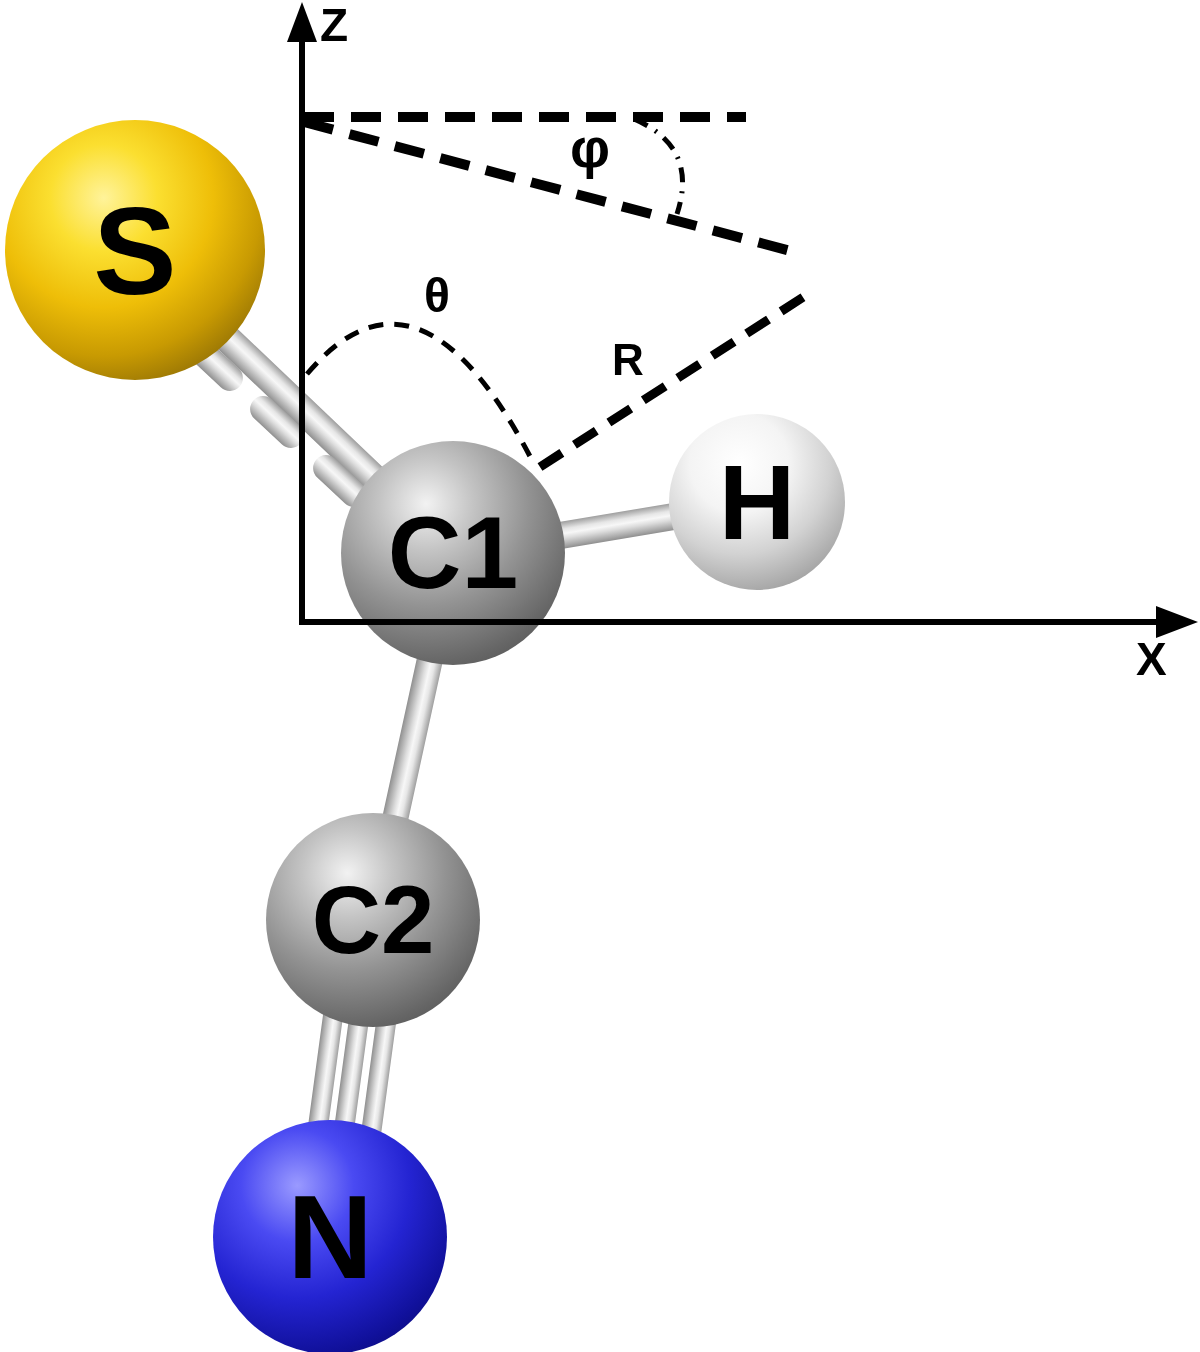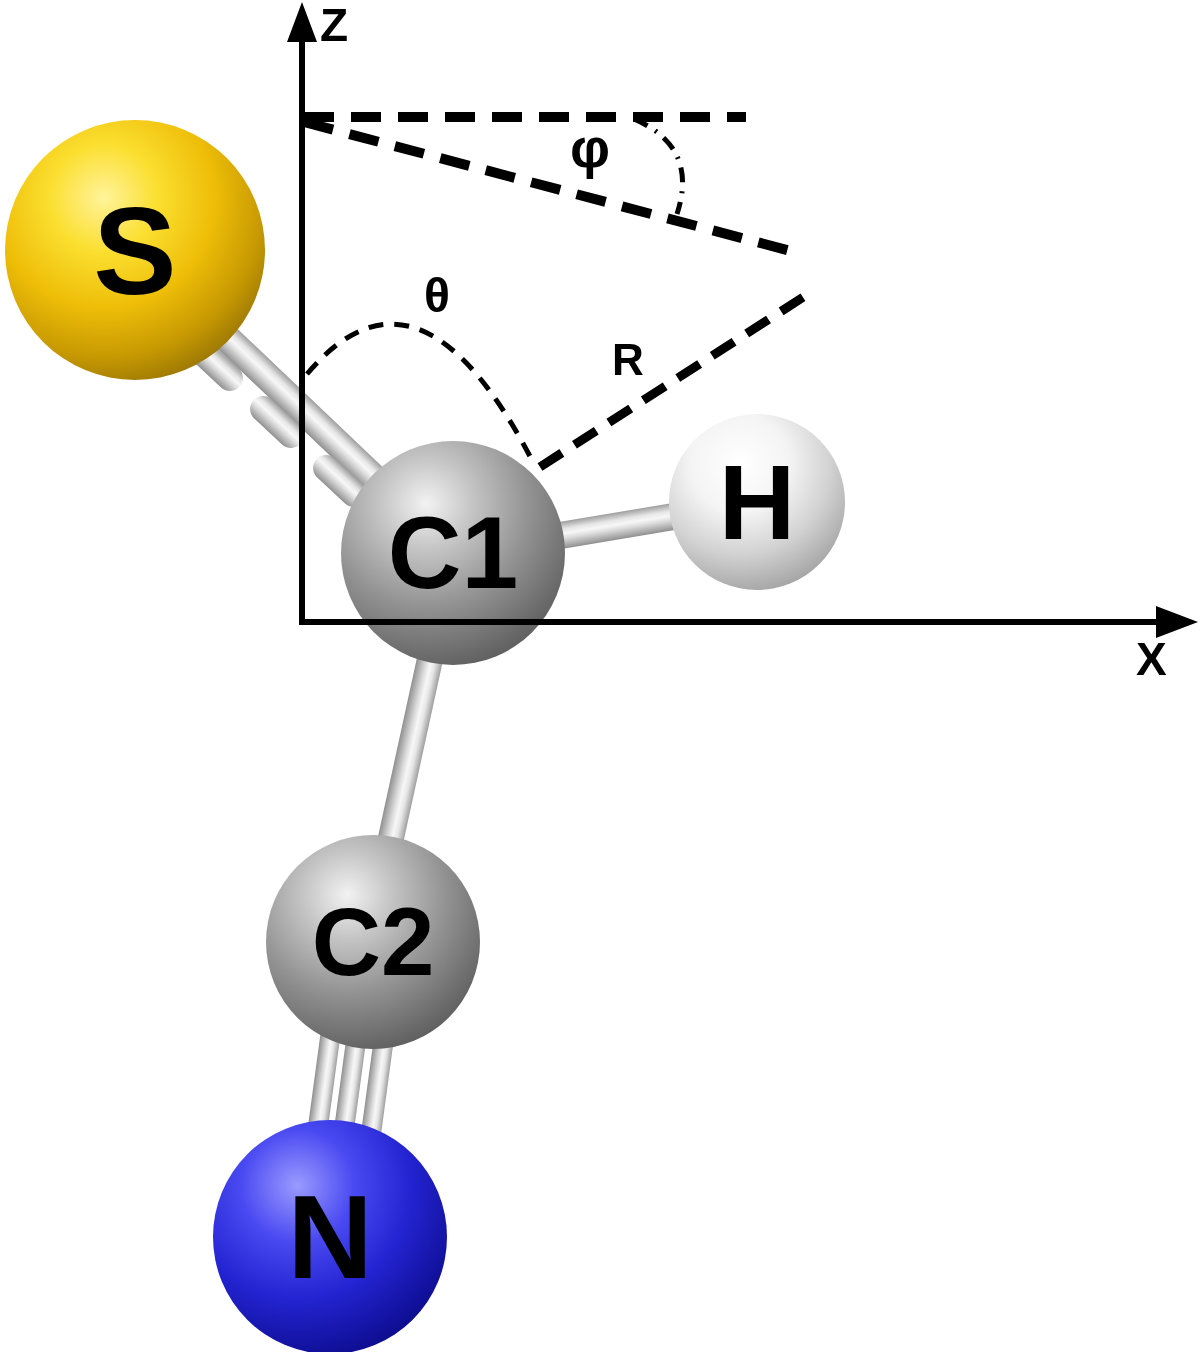--- a/index.html
+++ b/index.html
@@ -28,21 +28,21 @@
   
   .atom{
     position:absolute;border-radius:50%;
     display:flex;align-items:center;justify-content:center;
     font-weight:bold;color:#000;line-height:1;
   }
   #atom-s{left:5px;top:120px;width:260px;height:260px;font-size:125px;
     background:radial-gradient(circle at 38% 30%,#fff39a 0%,#fbdf30 22%,#eebe08 45%,#c89a02 65%,#8a6a06 85%,#5f4a10 100%);}
   #atom-c1{left:341px;top:441px;width:224px;height:224px;font-size:102px;
     background:radial-gradient(circle at 38% 28%,#f2f2f2 0%,#c4c4c4 22%,#939393 48%,#666666 75%,#424242 100%);}
-  #atom-c2{left:266px;top:835px;width:214px;height:214px;font-size:96px;
+  #atom-c2{left:266px;top:813px;width:214px;height:214px;font-size:96px;
     background:radial-gradient(circle at 38% 28%,#f2f2f2 0%,#c4c4c4 22%,#939393 48%,#666666 75%,#424242 100%);}
   #atom-n{left:213px;top:1120px;width:234px;height:234px;font-size:118px;
     background:radial-gradient(circle at 36% 28%,#9a9aff 0%,#4a4af2 25%,#2424d2 50%,#10109a 75%,#060650 100%);}
   #atom-h{left:669px;top:414px;width:176px;height:176px;font-size:106px;
     background:radial-gradient(circle at 40% 28%,#ffffff 0%,#f4f4f4 30%,#d2d2d2 55%,#a0a0a0 82%,#6f6f6f 100%);}
   #atom-he{left:802px;top:219px;width:86px;height:86px;font-size:35px;
     background:radial-gradient(circle at 40% 30%,#f6fdfc 0%,#e2f0ef 38%,#c4dbda 68%,#93b2b1 92%,#7f9b9b 100%);}
   
   #overlay{position:absolute;left:0;top:0;pointer-events:none;}
   

